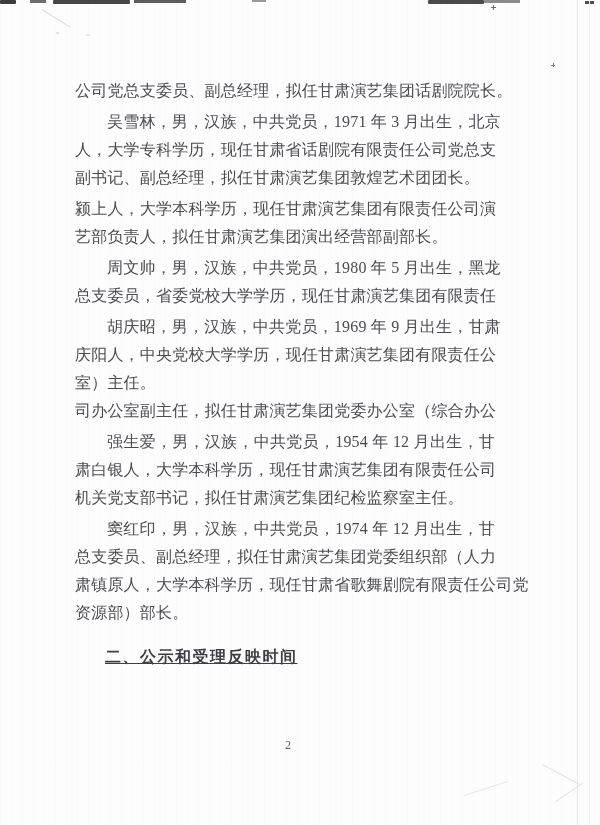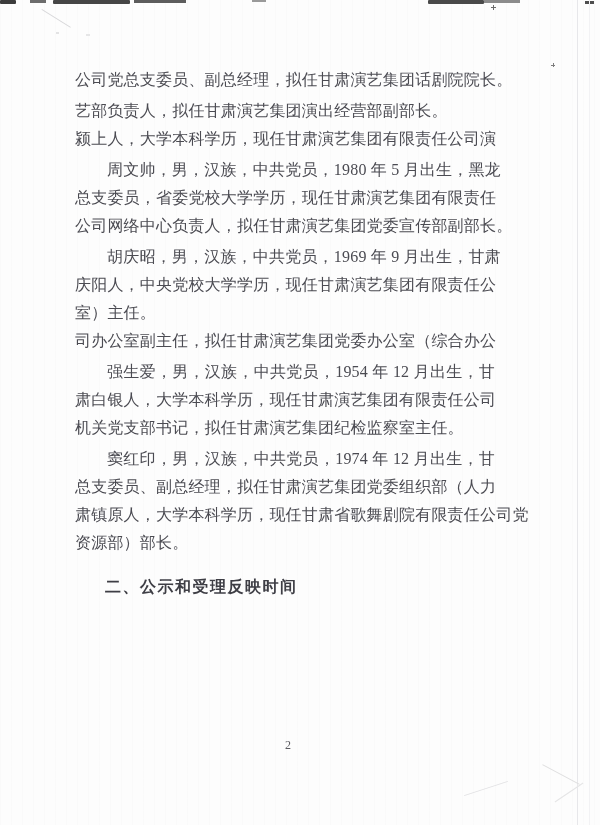--- a/index.html
+++ b/index.html
@@ -10,21 +10,21 @@
     overflow: hidden;
     font-family: "Liberation Serif", "DejaVu Serif", serif;
   }
   .scan-texture {
     position: absolute; inset: 0;
     background: repeating-linear-gradient(90deg, rgba(0,0,0,0.012) 0 1px, rgba(0,0,0,0) 1px 11px);
     pointer-events: none;
   }
   .doc-body {
     position: absolute;
-    left: 75px; top: 66px;
+    left: 75px; top: 77px;
     width: 420px;
     color: #4b4b52;
     font-size: 16px;
   }
   .para { margin: 0 0 3px 0; padding: 0; }
   .line {
     display: block;
     height: 28px;
     line-height: 28px;
     white-space: nowrap;
@@ -39,20 +39,21 @@
   .section-heading {
     margin-top: 16px;
     padding-left: 30px;
     height: 28px; line-height: 28px;
     font-family: "Liberation Sans", "DejaVu Sans", sans-serif;
     font-weight: bold;
     font-size: 16px;
     letter-spacing: 1.5px;
     color: #3e3e45;
     white-space: nowrap;
+    text-decoration: underline;
   }
   .page-number {
     position: absolute;
     left: 281px; top: 738px;
     width: 14px;
     text-align: center;
     font-size: 12px;
     color: #5a5a60;
     font-family: "Liberation Serif", "DejaVu Serif", serif;
   }
@@ -87,30 +88,34 @@
 <body>
 
 <div class="scan-texture"></div>
 
 <div class="doc-body">
 
   <p class="para">
     <span class="line fill">公司党总支委员、副总经理，拟任甘肃演艺集团话剧院院长。</span>
   </p>
 
+  <p class="para">
+    <span class="line fill indent">吴雪林，男，汉族，中共党员，1971 年 3 月出生，北京</span>
+    <span class="line fill">人，大学专科学历，现任甘肃省话剧院有限责任公司党总支</span>
+    <span class="line">副书记、副总经理，拟任甘肃演艺集团敦煌艺术团团长。</span>
+  </p>
 
   <p class="para">
+    <span class="line fill">颍上人，大学本科学历，现任甘肃演艺集团有限责任公司演</span>
     <span class="line">艺部负责人，拟任甘肃演艺集团演出经营部副部长。</span>
-    <span class="line fill">颍上人，大学本科学历，现任甘肃演艺集团有限责任公司演</span>
   </p>
 
   <p class="para">
     <span class="line fill indent">周文帅，男，汉族，中共党员，1980 年 5 月出生，黑龙</span>
     <span class="line fill">总支委员，省委党校大学学历，现任甘肃演艺集团有限责任</span>
-    <span class="line fill">公司网络中心负责人，拟任甘肃演艺集团党委宣传部副部长。</span>
   </p>
 
   <p class="para">
     <span class="line fill indent">胡庆昭，男，汉族，中共党员，1969 年 9 月出生，甘肃</span>
     <span class="line fill">庆阳人，中央党校大学学历，现任甘肃演艺集团有限责任公</span>
     <span class="line">室）主任。</span>
     <span class="line fill">司办公室副主任，拟任甘肃演艺集团党委办公室（综合办公</span>
   </p>
 
   <p class="para">

